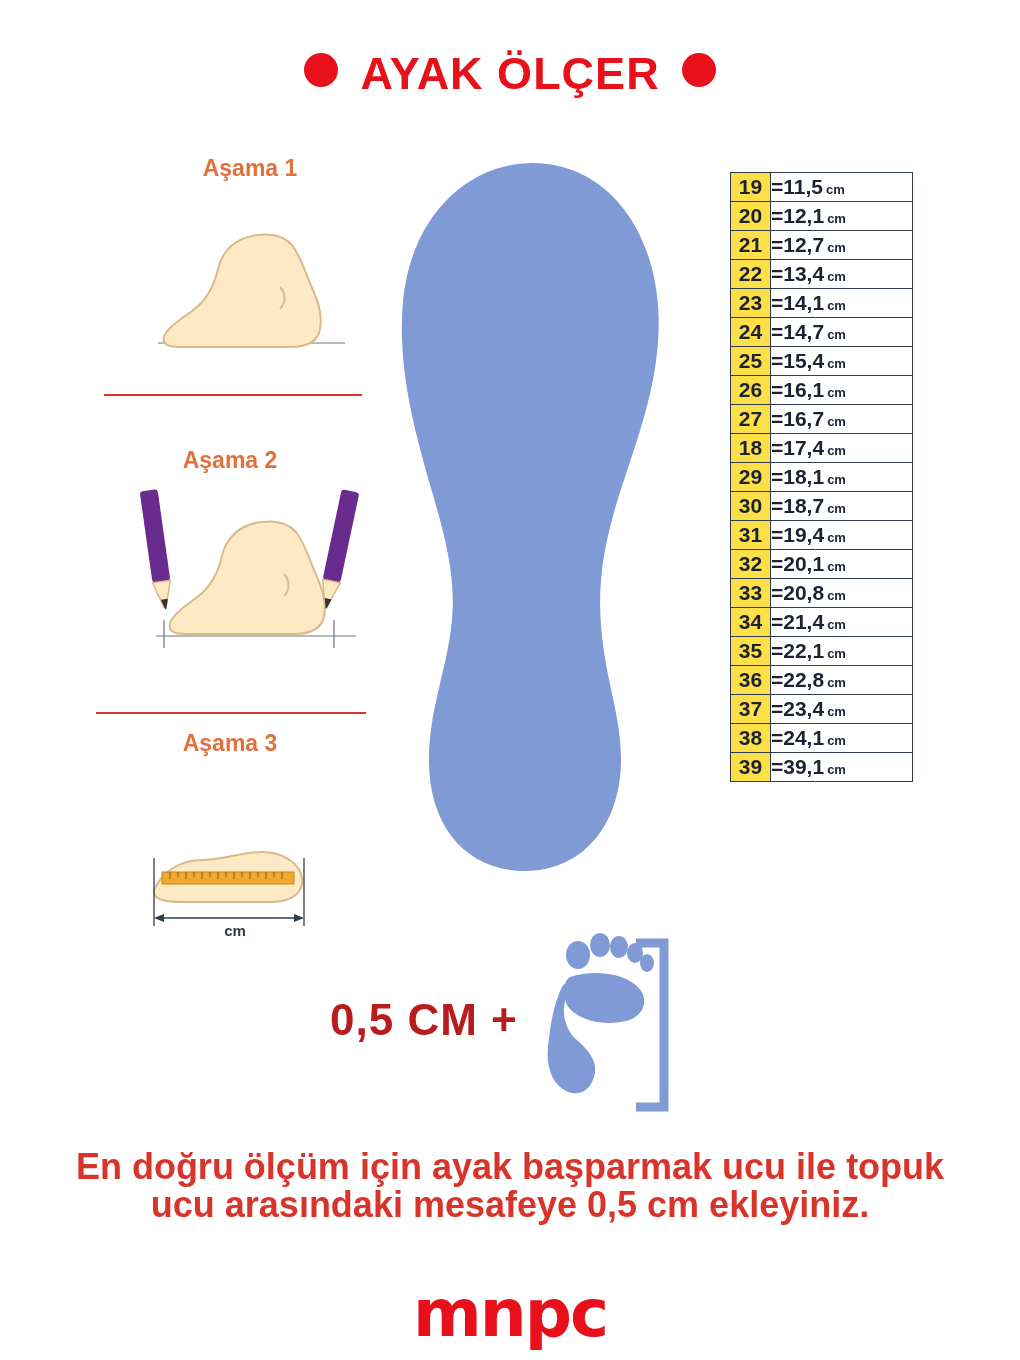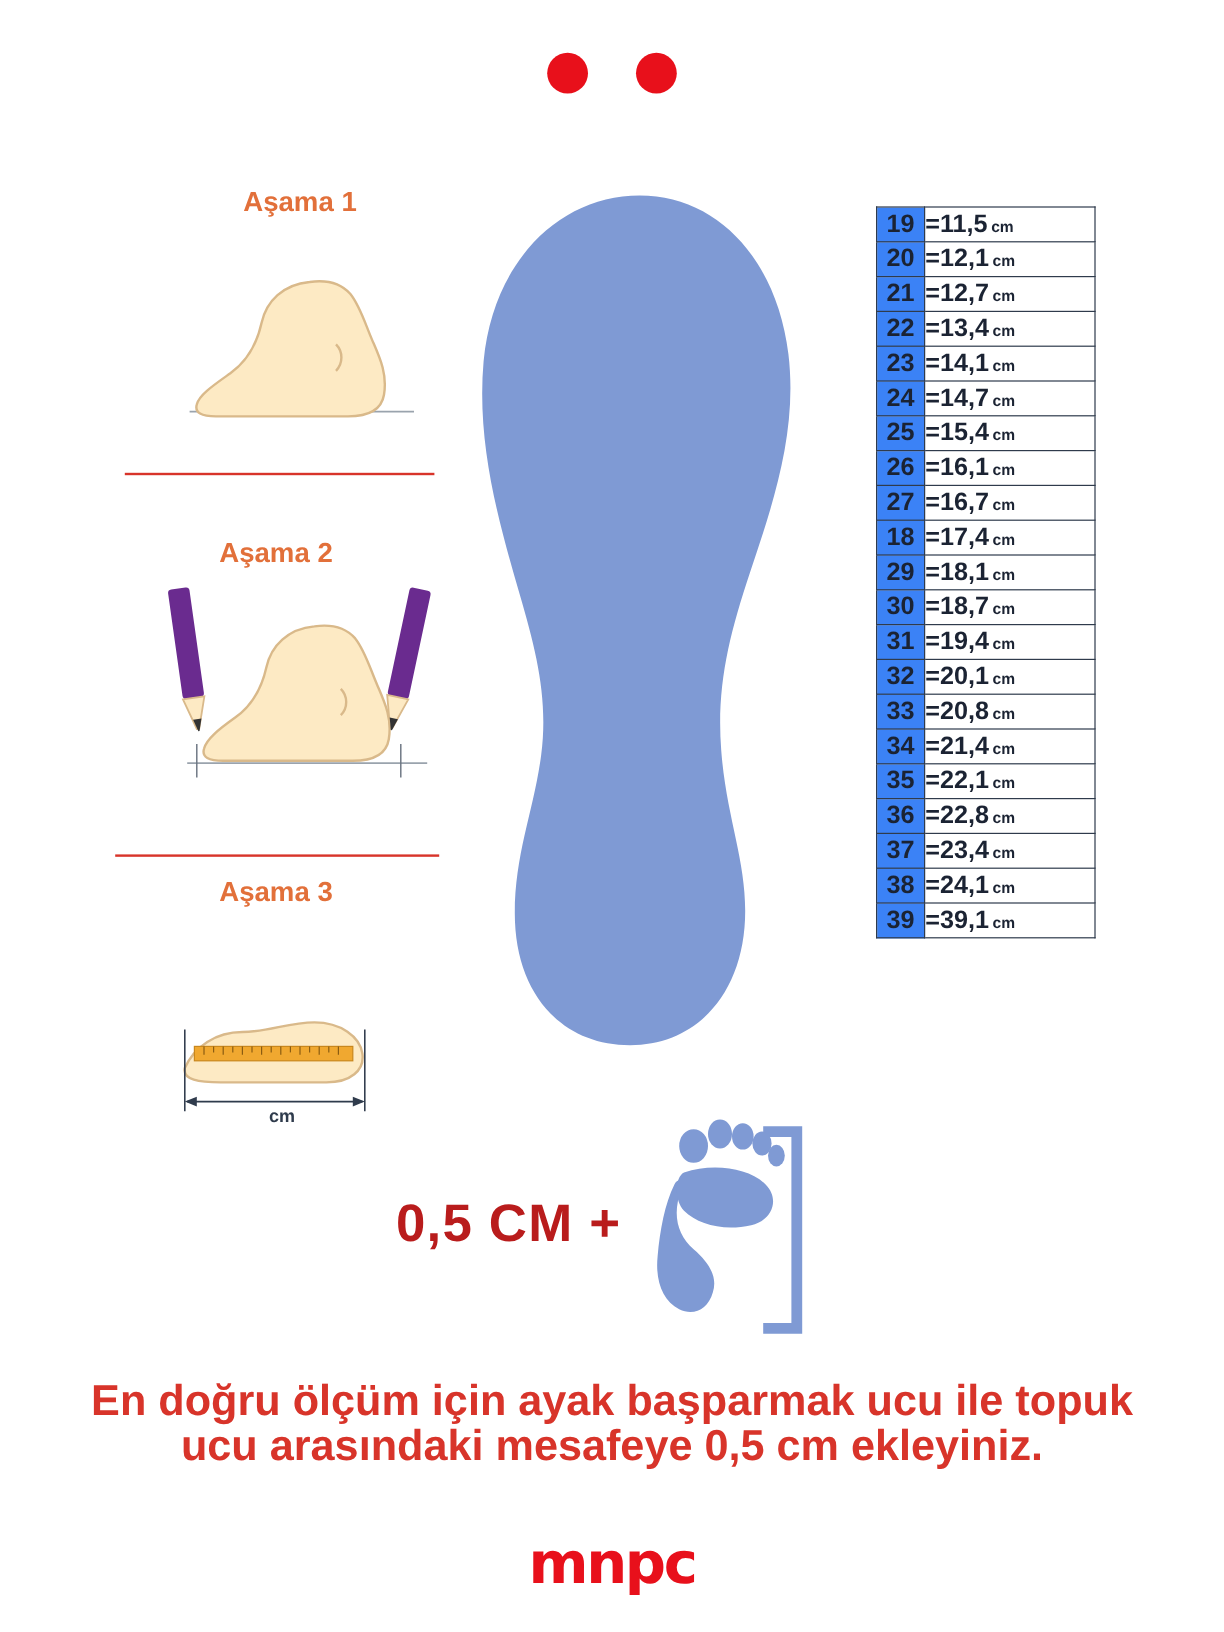--- a/index.html
+++ b/index.html
@@ -85,21 +85,21 @@
   }
   #size-table td {
     padding: 0;
     border: 1px solid #2f3b4c;
     height: 29px;
     box-sizing: border-box;
   }
   td.size-cell {
     width: 40px;
     text-align: center;
-    background: #3b82f6;
+    background: #fde047;
     color: #1b2333;
     font-size: 21px;
     font-weight: bold;
   }
   td.cm-cell {
     width: 142px;
     background: #ffffff;
     text-align: left;
     padding-left: 6px;
     font-size: 21px;
@@ -143,32 +143,33 @@
     color: #d8342a;
   }
 
   
   #logo {
     position: absolute;
     left: 0;
     top: 1275px;
     width: 1020px;
     text-align: center;
-    font-size: 48px;
+    font-size: 66px;
     font-weight: bold;
     color: #e8101b;
     letter-spacing: -2px;
     font-family: "DejaVu Sans", sans-serif;
   }
 </style>
 </head>
 <body>
 
 <div id="title-bar">
   <span class="title-dot"></span>
+  <span id="title-text">AYAK ÖLÇER</span>
   <span class="title-dot"></span>
 </div>
 
 <div class="step-label" id="step1-label">Aşama 1</div>
 
 <div class="fig" id="fig-step1">
   <svg width="220" height="140" viewBox="0 0 220 140" xmlns="http://www.w3.org/2000/svg">
     <path d="M18,118 L205,118" stroke="#9aa3ad" stroke-width="1.5" fill="none"></path>
     <path d="M118,10 C96,12 82,26 78,44 C74,62 66,76 52,86 C38,96 26,104 24,112 C22,119 28,122 40,122 L150,122 C168,122 178,116 180,104 C183,86 176,72 170,58 C164,44 160,30 152,20 C144,11 132,8 118,10 Z" fill="#fdeac4" stroke="#d9b98a" stroke-width="2"></path>
     <path d="M140,62 C146,68 146,78 140,84" fill="none" stroke="#d9b98a" stroke-width="2"></path>

